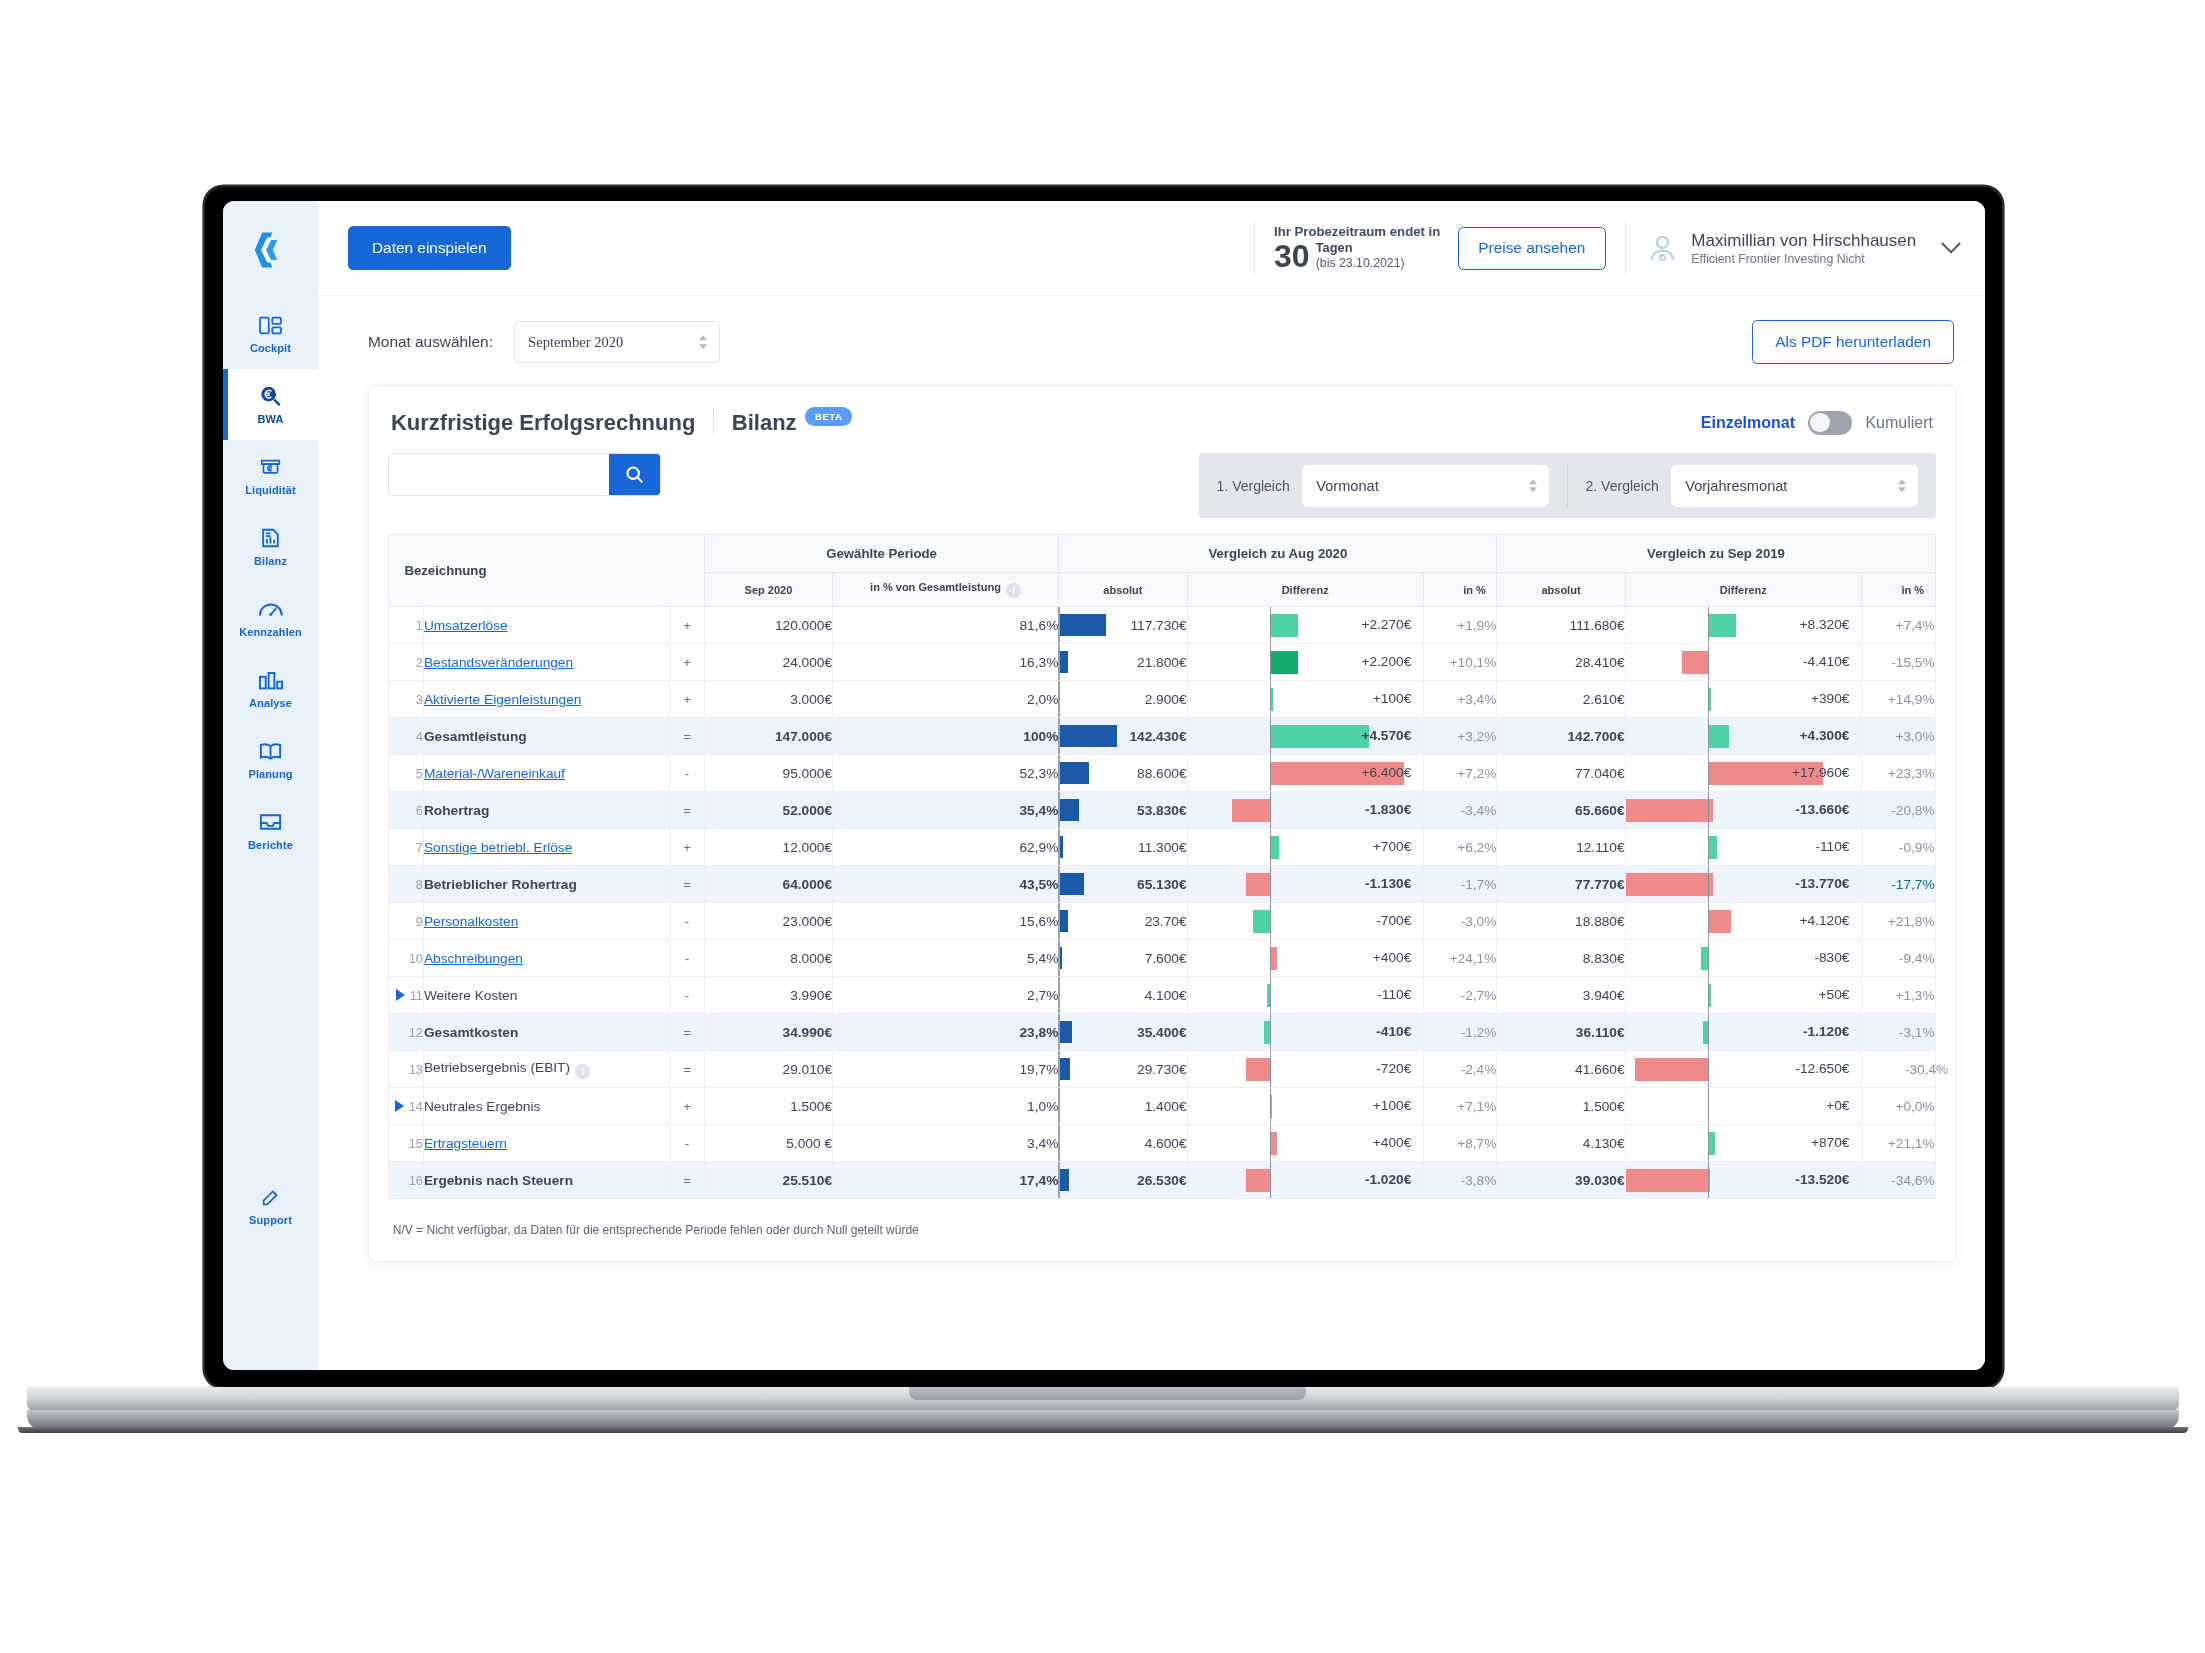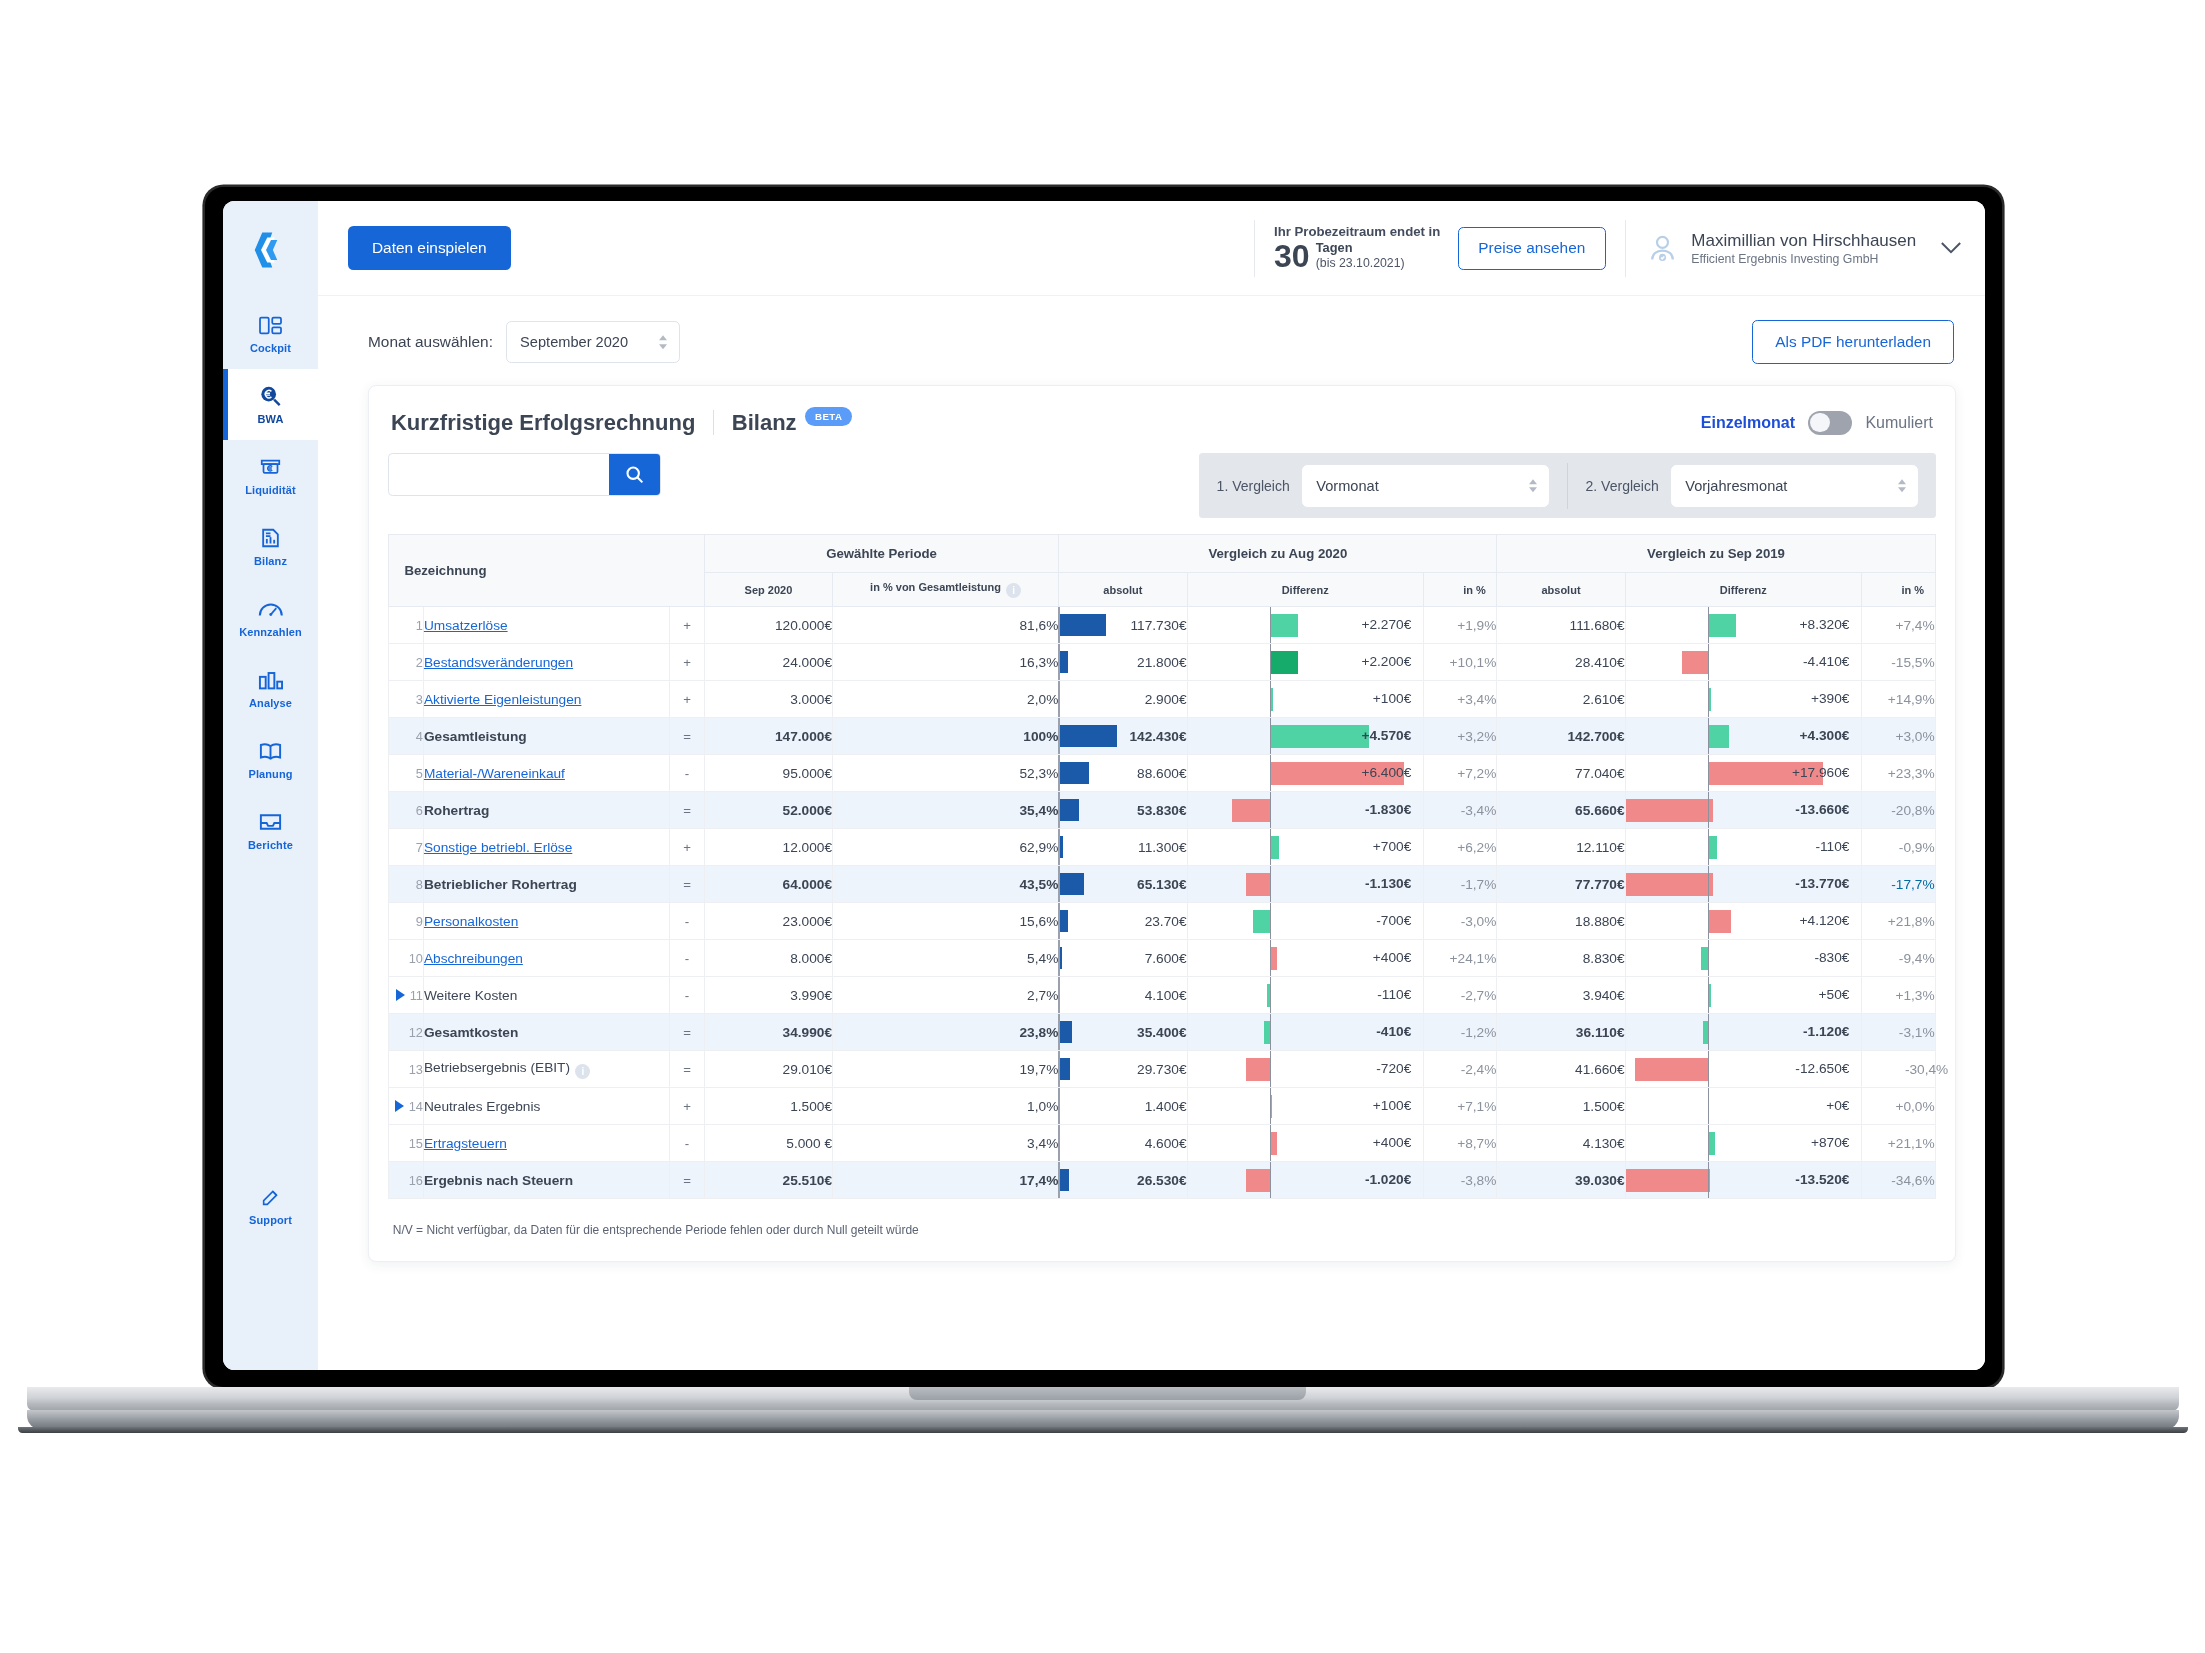--- a/index.html
+++ b/index.html
@@ -349,35 +349,35 @@
         <span class="user-avatar">
           <svg width="33" height="33" viewBox="0 0 24 24" fill="none" stroke="#b9cfe8" stroke-width="1.6">
             <circle cx="12" cy="7.5" r="4"></circle>
             <path d="M4.5 20c0-4 3.4-6.5 7.5-6.5s7.5 2.5 7.5 6.5"></path>
             <circle cx="12" cy="18.5" r="2.6" fill="#b9cfe8" stroke="none"></circle>
             <path d="M11 18.6l.8.9 1.5-1.7" stroke="#ffffff" stroke-width="1.2"></path>
           </svg>
         </span>
         <div>
           <div class="user-name">Maximillian von Hirschhausen</div>
-          <div class="user-org">Efficient Ergebnis Investing GmbH</div>
+          <div class="user-org">Efficient Frontier Investing Nicht</div>
         </div>
         <span class="chev">
           <svg width="22" height="13.2" viewBox="0 0 24 14" fill="none" stroke="#4c5566" stroke-width="2.2">
             <path d="M2 2l10 10L22 2"></path>
           </svg>
         </span>
       </div>
     </div>
 
     <div class="content">
 
       <div class="controls">
         <span class="ctl-label">Monat auswählen:</span>
-        <div class="select" style="margin-left:13px; width:174px;">
+        <div class="select" style="margin-left:21px; width:206px;font-family:Liberation Serif, serif;">
           <span>September 2020</span>
           <span class="spin">
               <i class="up"></i>
               <i class="dn"></i>
             </span>
         </div>
         <button class="btn-dl">Als PDF herunterladen</button>
       </div>
 
       <div class="card">

